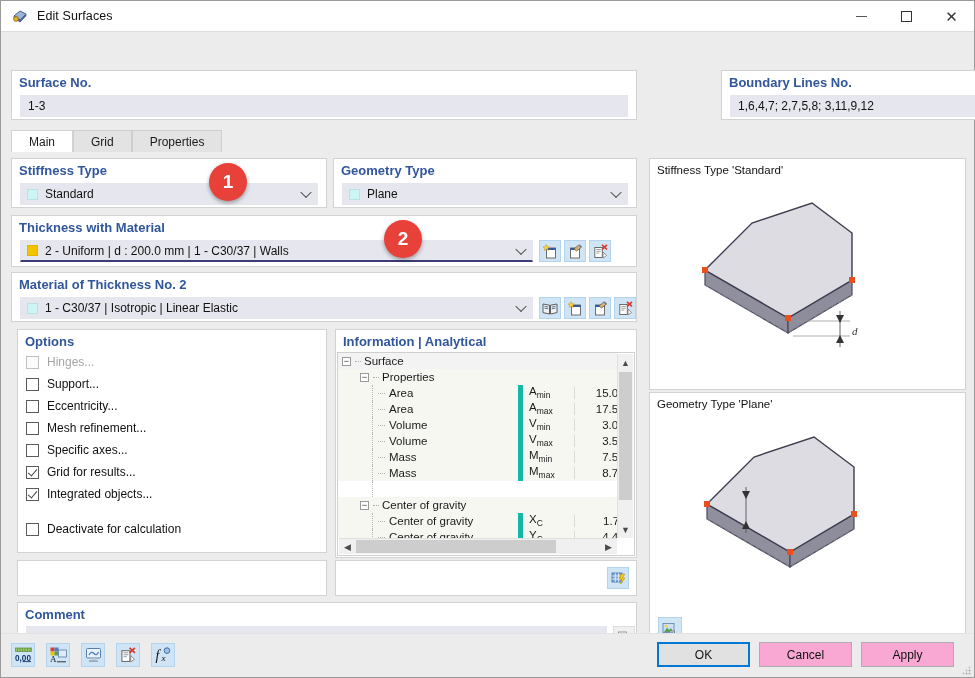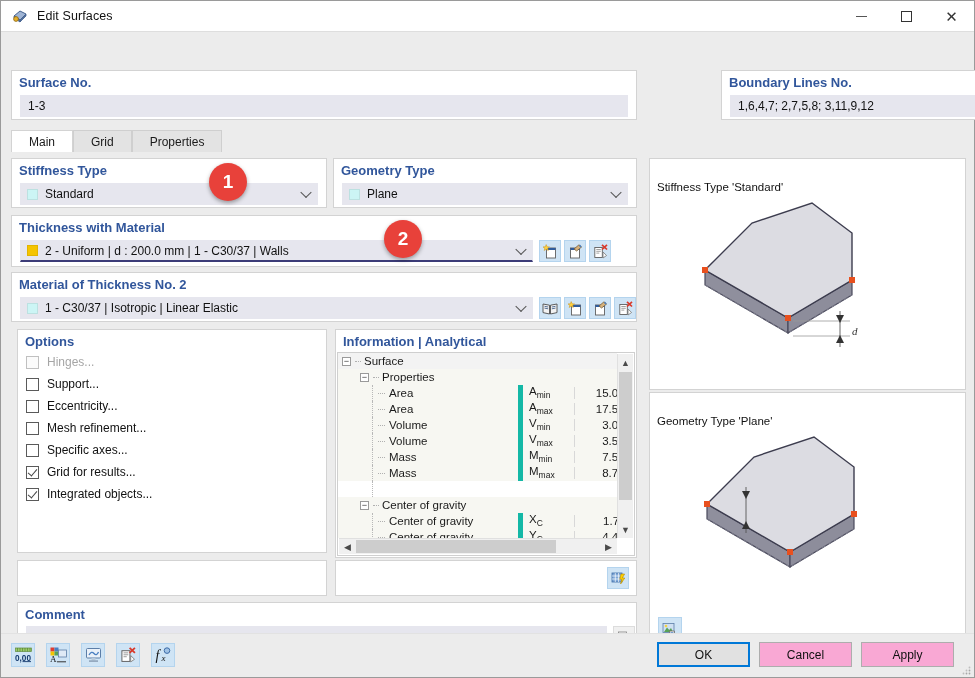--- a/index.html
+++ b/index.html
@@ -122,21 +122,21 @@
   sub { font-size:8.5px; }
 
   .vscroll { position:absolute; right:1px; top:1px; bottom:17px; width:16px; background:#f0f0f0; border-left:1px solid #e0e0e0; }
   .vthumb { position:absolute; left:1px; right:1px; top:18px; height:128px; background:#cdcdcd; }
   .sc-arrow { position:absolute; left:0; right:0; height:17px; display:flex; align-items:center; justify-content:center; color:#4a4a4a; font-size:9px; }
   .hscroll { position:absolute; left:1px; right:17px; bottom:1px; height:16px; background:#f0f0f0; border-top:1px solid #e0e0e0; }
   .hthumb { position:absolute; top:1px; bottom:1px; left:17px; width:200px; background:#cdcdcd; }
   .hs-arrow { position:absolute; top:0; bottom:0; width:17px; display:flex; align-items:center; justify-content:center; color:#4a4a4a; font-size:9px; }
 
   
-  .preview-title { font-size:11.5px; color:#111; padding:22px 0 0 7px; }
+  .preview-title { font-size:11.5px; color:#111; padding:5px 0 0 7px; }
 
   
   .badge {
     position:absolute; width:38px; height:38px; border-radius:50%;
     background:#e8413a; color:#fff; font-size:19px; font-weight:bold;
     display:flex; align-items:center; justify-content:center;
     box-shadow:0 2px 4px rgba(0,0,0,.35); z-index:50;
   }
 
   
@@ -323,20 +323,24 @@
       </div>
       <div class="cbrow">
         <span class="cbox checked"></span>
         <span class="cblabel">Grid for results...</span>
       </div>
       <div class="cbrow">
         <span class="cbox checked"></span>
         <span class="cblabel">Integrated objects...</span>
       </div>
       <div style="height:13px;"></div>
+      <div class="cbrow">
+        <span class="cbox"></span>
+        <span class="cblabel">Deactivate for calculation</span>
+      </div>
     </div>
 
     <div class="panel-plain" style="left:16px; top:528px; width:310px; height:36px;"></div>
 
     <div class="group" style="left:334px; top:297px; width:302px; height:229px;">
       <div class="group-title">Information | Analytical</div>
       <div class="tree">
         <div class="tree-scroll">
 
           <div class="trow head">

